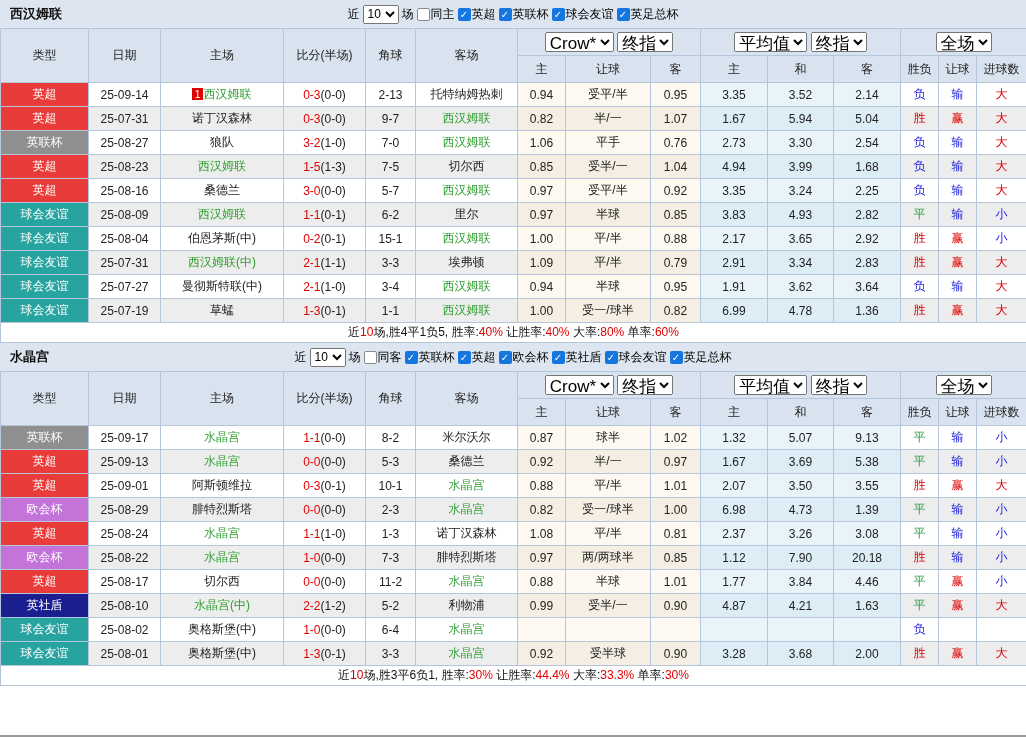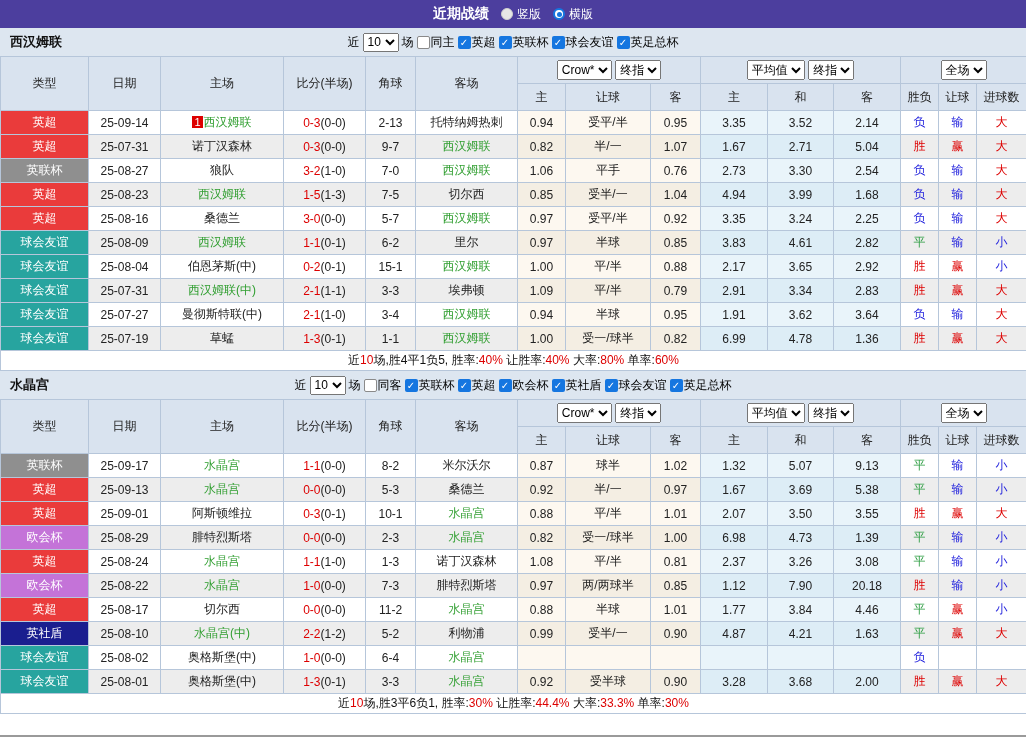--- a/index.html
+++ b/index.html
@@ -22,49 +22,38 @@
   .filters select { font-size:12px; height:19px; }
   .cbx { width:13px; height:13px; display:inline-block; text-align:center; line-height:13px; font-size:10px; border-radius:2px; }
   .cbx.checked { background:#1576e0; color:#fff; }
   .cbx.unchecked { background:#fff; border:1px solid #8a8a8a; }
   .league { display:flex; align-items:center; gap:1px; cursor:pointer; }
 
   
   table { border-collapse:collapse; width:1026px; table-layout:fixed; font-size:12px; }
   th, td { border:1px solid #b6c6da; text-align:center; overflow:hidden; white-space:nowrap; }
   thead th { background:#d9e3ef; font-weight:normal; height:27px; color:#222; }
-  thead select { font-size:12px; height:20px; }
+  thead select { font-size:17px; height:20px; }
   tbody td { height:24px; background:#fff; color:#222; }
   tbody tr:nth-child(even) td { background:#ededed; }
   tbody tr:nth-child(odd) td.odds { background:#fdf8f0; }
   tbody tr:nth-child(even) td.odds { background:#f4eee3; }
   tbody tr:nth-child(odd) td.avg { background:#e9f4fa; }
   tbody tr:nth-child(even) td.avg { background:#ddedf6; }
   td.type-badge { color:#fff; }
   .team-green { color:#2f9e2f; }
   .score-main { color:#dd0000; }
   .mark { background:#dd0000; color:#fff; font-size:11px; padding:0 2px; margin-right:1px; }
   tfoot td { height:20px; background:#fff; border:1px solid #b6c6da; font-size:12px; color:#111; }
   tfoot .red { color:#dd0000; }
 </style>
 </head>
 <body>
 
 <div class="page">
-  <div class="top-bar">
-    <span class="title">近期战绩</span>
-    <label class="radio-item">
-      <span class="radio unchecked"></span>
-      <span>竖版</span>
-    </label>
-    <label class="radio-item">
-      <span class="radio checked"></span>
-      <span>横版</span>
-    </label>
-  </div>
   <div id="sections">
       <div class="section">
         <div class="section-head">
           <span class="team-name">西汉姆联</span>
           <div class="filters">
             <span>近</span>
             <select><option>10</option></select>
             <span>场</span>
             <label class="league">
               <span class="cbx unchecked"></span>
@@ -152,21 +141,21 @@
               <td class="type-badge" style="background: rgb(234, 59, 59);">英超</td>
               <td>25-07-31</td>
               <td><span>诺丁汉森林</span></td>
               <td><span class="score-main">0-3</span><span>(0-0)</span></td>
               <td>9-7</td>
               <td><span class="team-green">西汉姆联</span></td>
               <td class="odds">0.82</td>
               <td class="odds">半/一</td>
               <td class="odds">1.07</td>
               <td class="avg">1.67</td>
-              <td class="avg">2.71</td>
+              <td class="avg">5.94</td>
               <td class="avg">5.04</td>
               <td class="res" style="color: rgb(221, 0, 0);">胜</td>
               <td class="res" style="color: rgb(221, 0, 0);">赢</td>
               <td class="res" style="color: rgb(221, 0, 0);">大</td>
             </tr>
             <tr>
               <td class="type-badge" style="background: rgb(143, 143, 143);">英联杯</td>
               <td>25-08-27</td>
               <td><span>狼队</span></td>
               <td><span class="score-main">3-2</span><span>(1-0)</span></td>
@@ -220,21 +209,21 @@
               <td class="type-badge" style="background: rgb(39, 164, 159);">球会友谊</td>
               <td>25-08-09</td>
               <td><span class="team-green">西汉姆联</span></td>
               <td><span class="score-main">1-1</span><span>(0-1)</span></td>
               <td>6-2</td>
               <td><span>里尔</span></td>
               <td class="odds">0.97</td>
               <td class="odds">半球</td>
               <td class="odds">0.85</td>
               <td class="avg">3.83</td>
-              <td class="avg">4.61</td>
+              <td class="avg">4.93</td>
               <td class="avg">2.82</td>
               <td class="res" style="color: rgb(47, 158, 68);">平</td>
               <td class="res" style="color: rgb(34, 34, 221);">输</td>
               <td class="res" style="color: rgb(34, 34, 221);">小</td>
             </tr>
             <tr>
               <td class="type-badge" style="background: rgb(39, 164, 159);">球会友谊</td>
               <td>25-08-04</td>
               <td><span>伯恩茅斯(中)</span></td>
               <td><span class="score-main">0-2</span><span>(0-1)</span></td>

